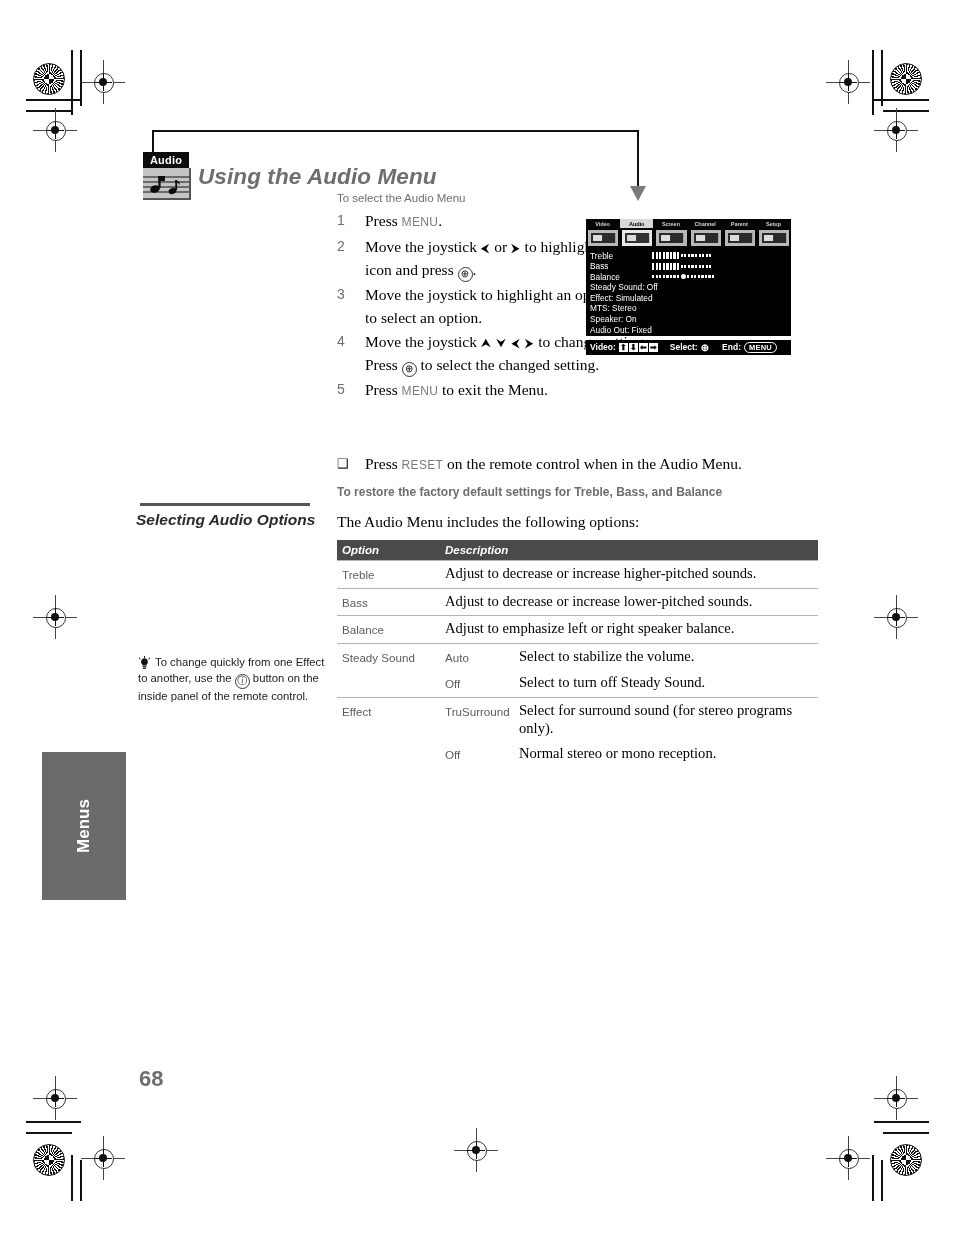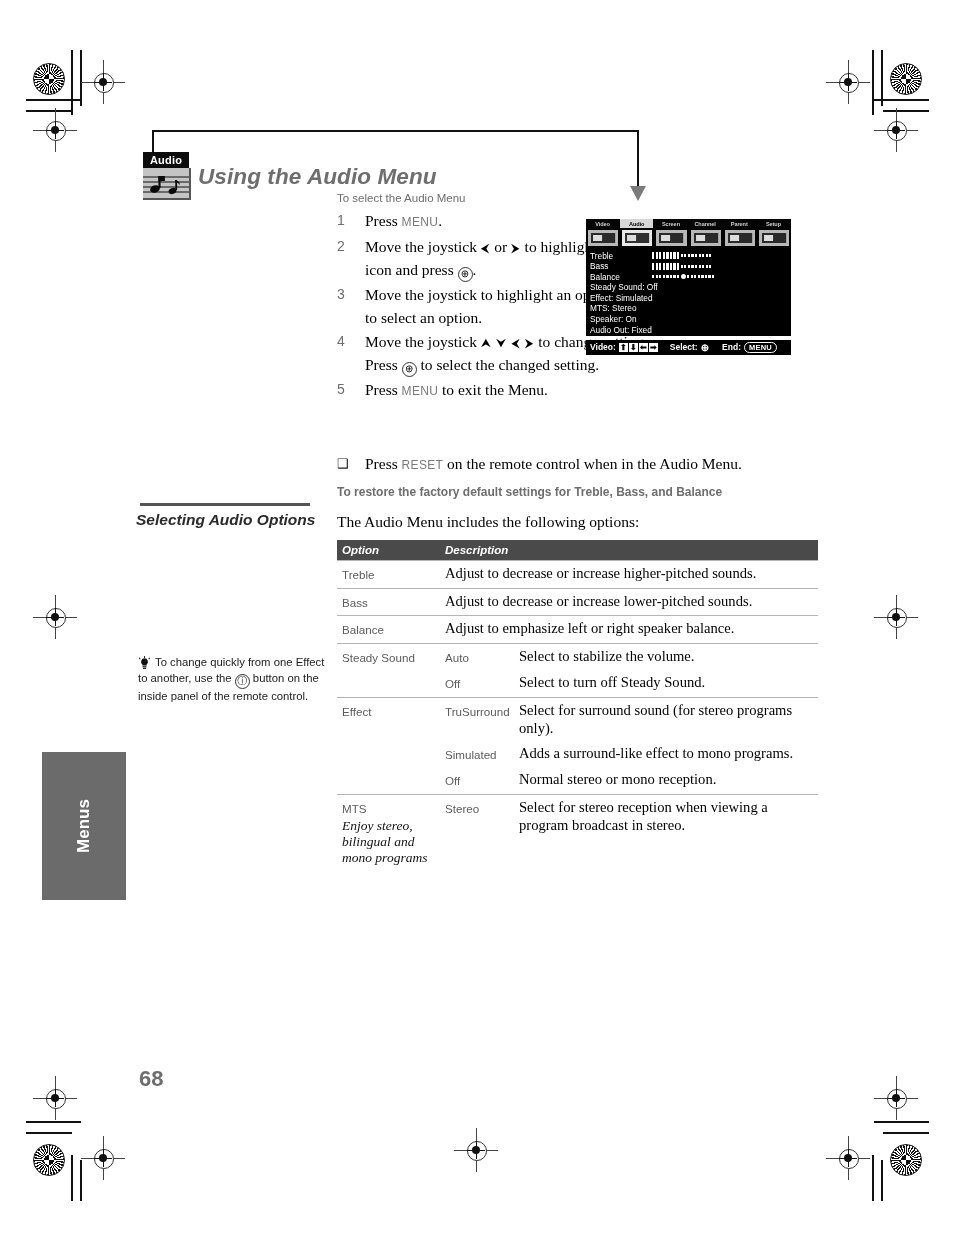--- a/index.html
+++ b/index.html
@@ -632,32 +632,22 @@
         <td class="sub">Off</td>
         <td>Select to turn off Steady Sound.</td>
       </tr>
       <tr>
         <td class="opt">Effect</td>
         <td class="sub">TruSurround</td>
         <td>Select for surround sound (for stereo programs only).</td>
       </tr>
       <tr class="noline">
         <td class="opt"></td>
-        <td class="sub">Simulated</td>
-        <td>Adds a surround-like effect to mono programs.</td>
-      </tr>
-      <tr class="noline">
-        <td class="opt"></td>
         <td class="sub">Off</td>
         <td>Normal stereo or mono reception.</td>
       </tr>
-      <tr>
-        <td class="opt">MTS<em>Enjoy stereo, bilingual and mono programs</em></td>
-        <td class="sub">Stereo</td>
-        <td>Select for stereo reception when viewing a program broadcast in stereo.</td>
-      </tr>
     </tbody>
 </table>
 
 <div class="side-tab">
   <span>Menus</span>
 </div>
 <div class="folio">68</div>
 
 </body></html>

